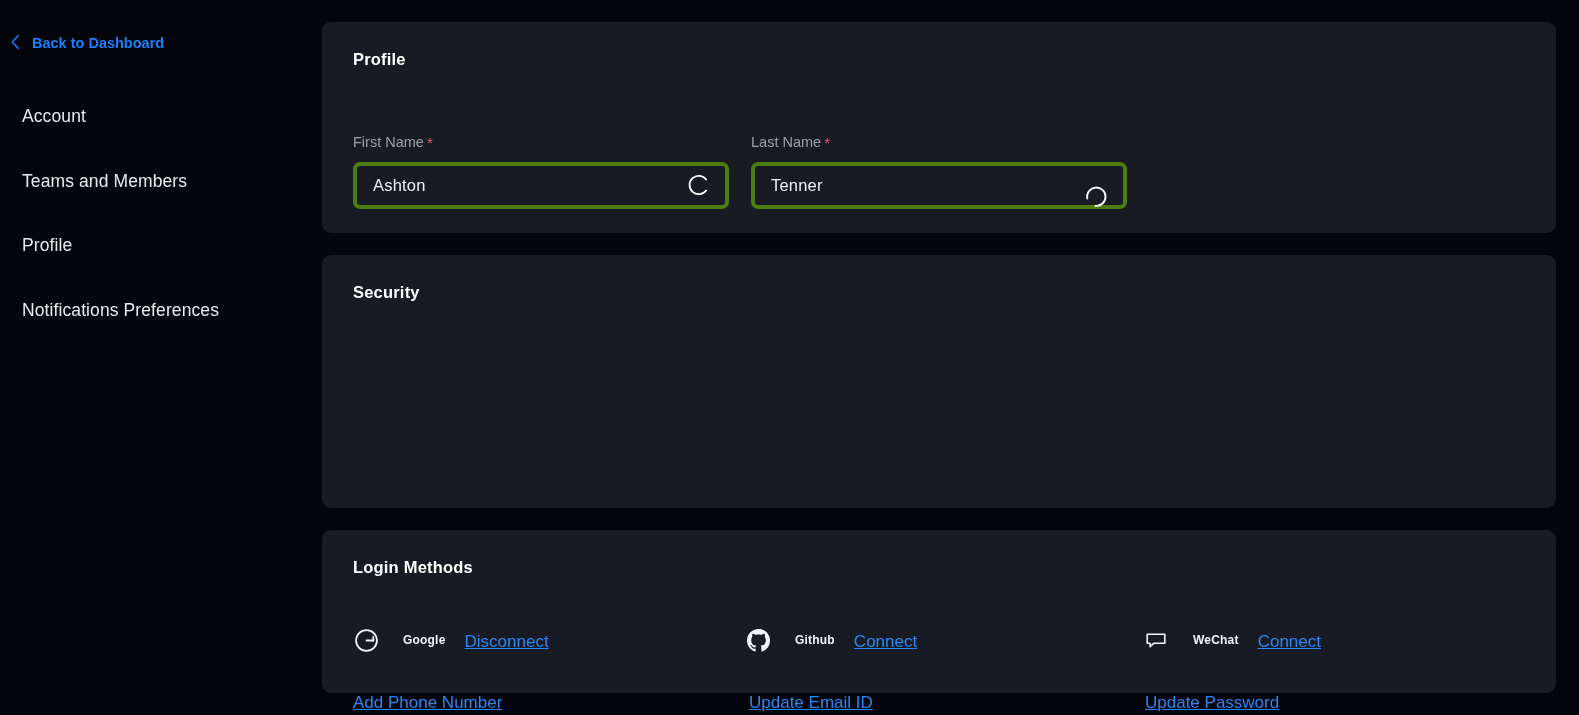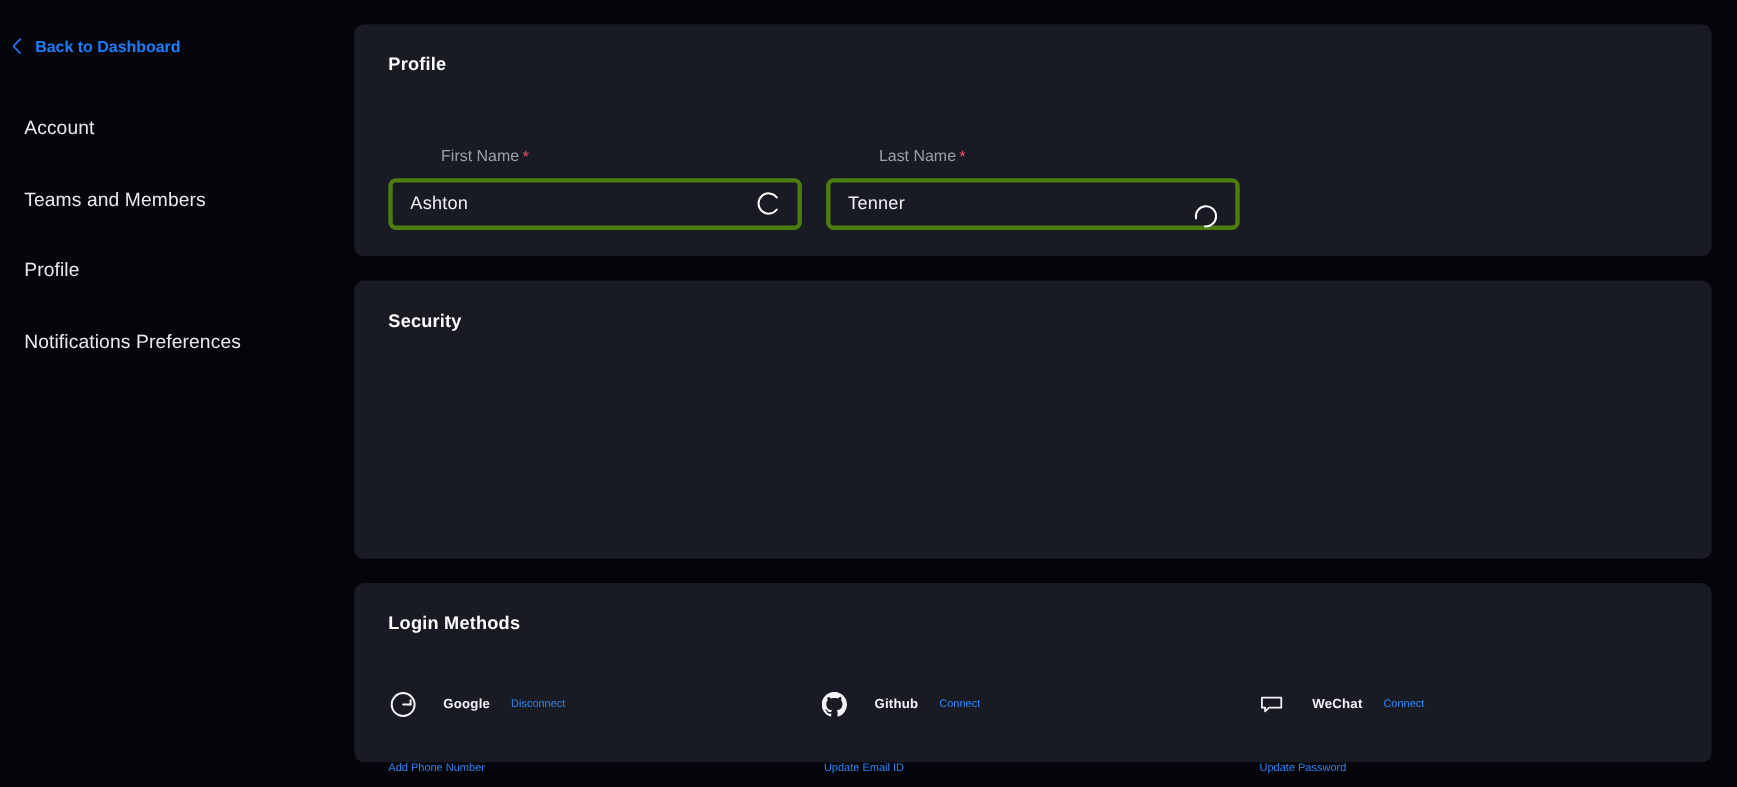--- a/index.html
+++ b/index.html
@@ -56,21 +56,21 @@
   #card-login   { top: 530px; height: 163px; }
 
   .card-title {
     position: absolute; left: 31px; top: 28px;
     font-size: 16.5px; font-weight: bold; color: #ffffff;
     letter-spacing: .2px;
   }
 
   .field-label {
     font-size: 14.5px; color: #9aa0ab; line-height: 1;
-    margin-bottom: 12px; display: block; margin-left: 48px;
+    margin-bottom: 12px; display: block;
   }
   .req { color: #e8536a; font-size: 15px; margin-left: 3px; position: relative; top: 1px; }
 
   .input-box {
     position: relative;
     height: 47px;
     background: #181b23;
     border: 4px solid #4d7c0f;
     border-radius: 7px;
     display: flex; align-items: center;
@@ -87,22 +87,22 @@
 
   .spinner {
     position: absolute; right: 15px; top: 50%;
     transform: translateY(-50%);
     width: 23px; height: 23px;
   }
   .spinner svg { display: block; }
   .spin-b { transform: rotate(132deg); }
 
   .link {
-    color: #2986f5; font-size: 10px; cursor: pointer;
-    display: inline-block; line-height: 1;
+    color: #2986f5; font-size: 17px; cursor: pointer;
+    display: inline-block; line-height: 1; text-decoration: underline;
   }
 
   
   .pf { position: absolute; top: 112px; }
   #f-first { left: 31px; width: 376px; }
   #f-last  { left: 429px; width: 376px; }
 
   
   .sf { position: absolute; top: 350px; }
   #f-phone { left: 31px; width: 376px; }

